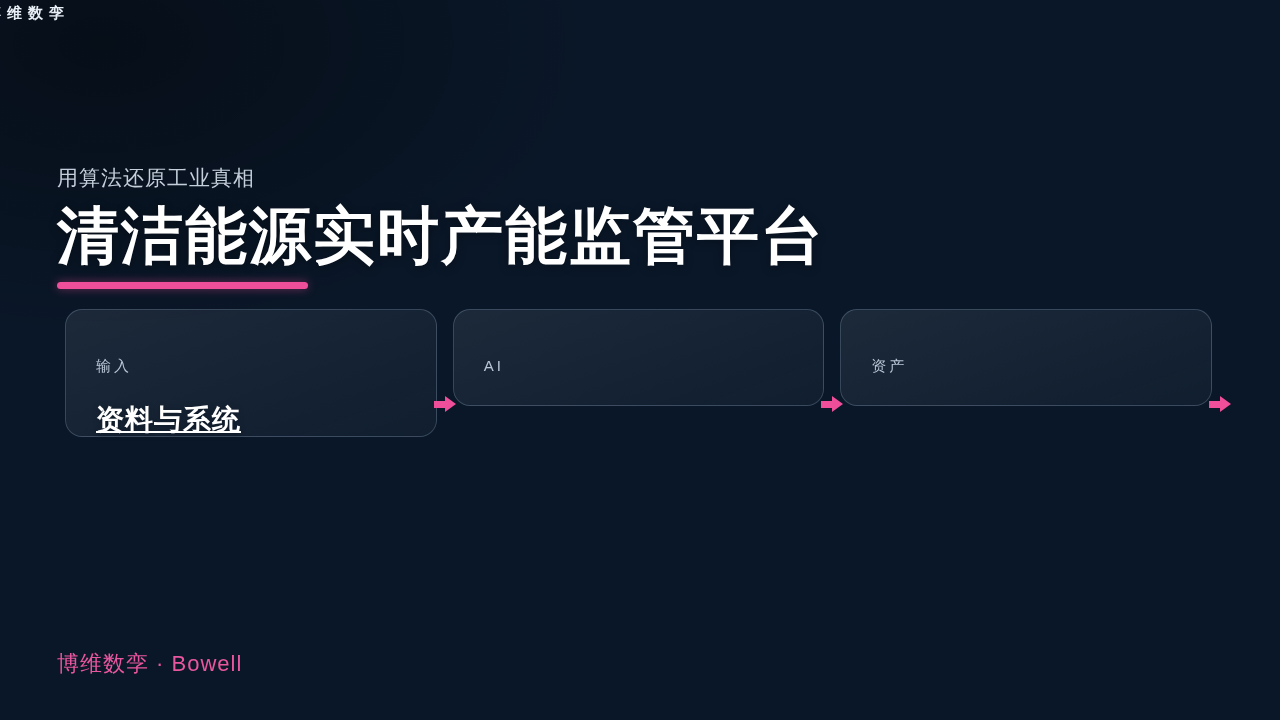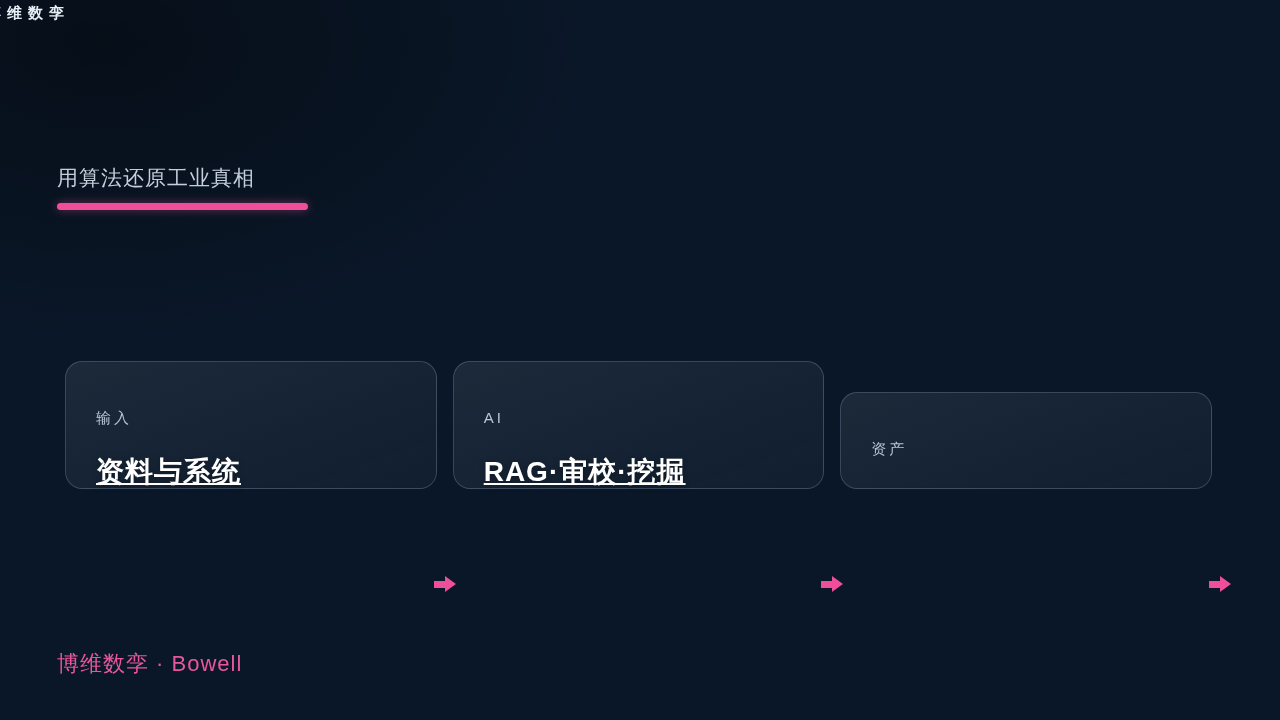--- a/index.html
+++ b/index.html
@@ -93,21 +93,21 @@
   }
 
   
   .pipeline {
     position: absolute;
     left: 57px;
     top: 309px;
     width: 1171px;
     height: 180px;
     display: flex;
-    align-items: flex-end;
+    align-items: flex-start;
     z-index: 4;
     padding-left: 8px;
   }
 
   .card {
     flex: 1 1 0;
     border-radius: 17px;
     border: 1px solid rgba(190,219,244,0.22);
     background: linear-gradient(160deg, rgba(225,240,255,0.085) 0%, rgba(200,230,255,0.035) 100%);
     padding: 48px 0 0 30px;
@@ -180,40 +180,40 @@
 </style>
 </head>
 <body>
 
 <div id="slide">
 
   <div class="brandmark">博维数孪</div>
 
   <div class="headline">
     <div class="eyebrow">用算法还原工业真相</div>
+    <div class="title">清洁能源实时产能监管平台</div>
     <div class="underline"></div>
   </div>
 
   <div class="pipeline">
 
     <div class="card">
       <div class="card-label">输入</div>
       <div class="card-title">资料与系统</div>
     </div>
 
     <div class="connector">
       <div class="arrow">
         <div class="shaft"></div>
           <div class="head"></div>
       </div>
     </div>
 
     <div class="card">
       <div class="card-label">AI</div>
-      <div class="card-title">RAG·审校·挖掘</div>
     </div>
 
     <div class="connector">
       <div class="arrow">
         <div class="shaft"></div>
           <div class="head"></div>
       </div>
     </div>
 
     <div class="card">

